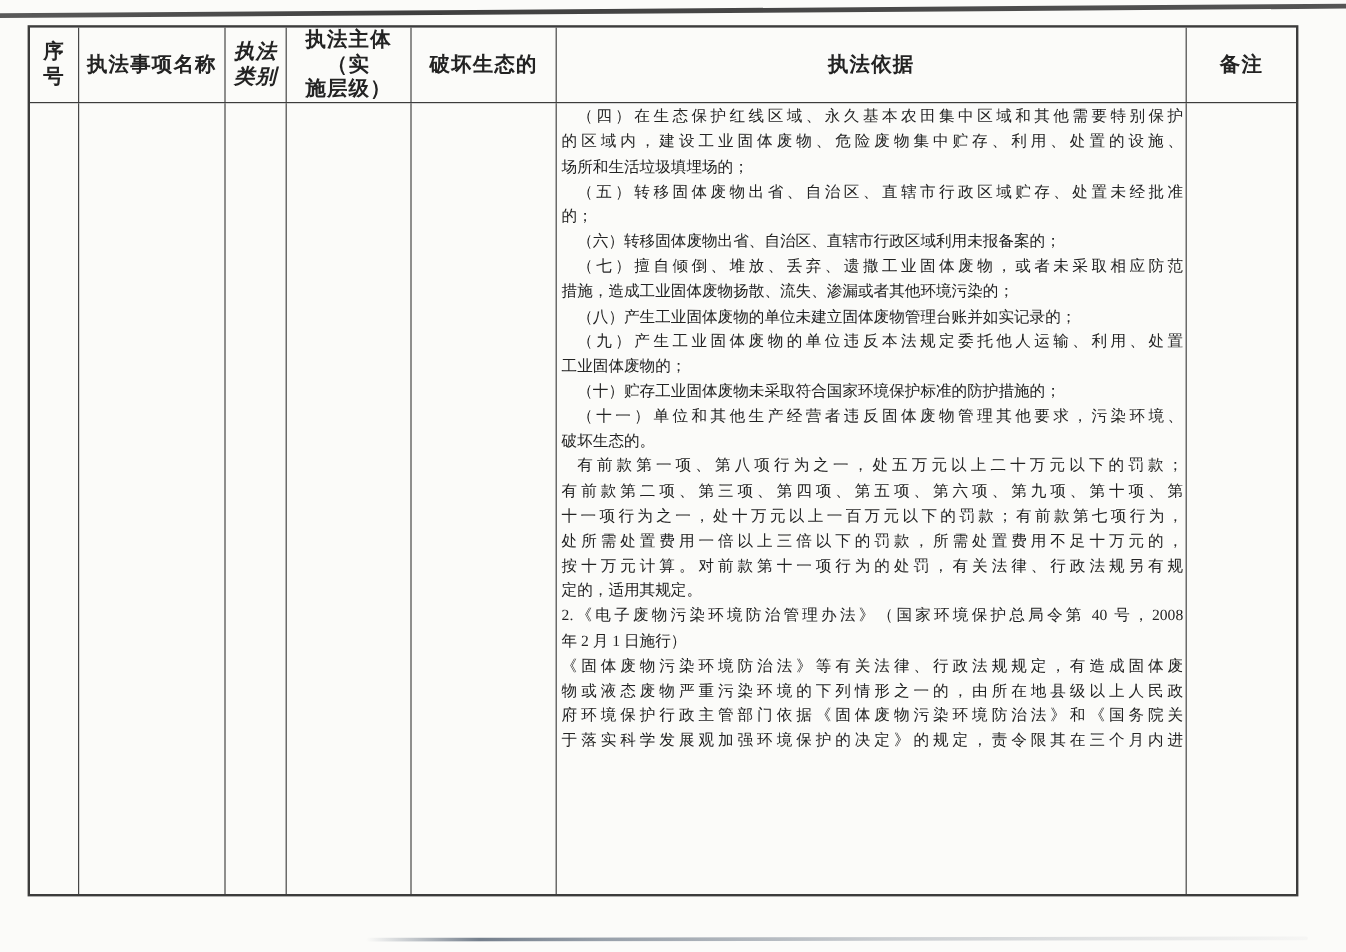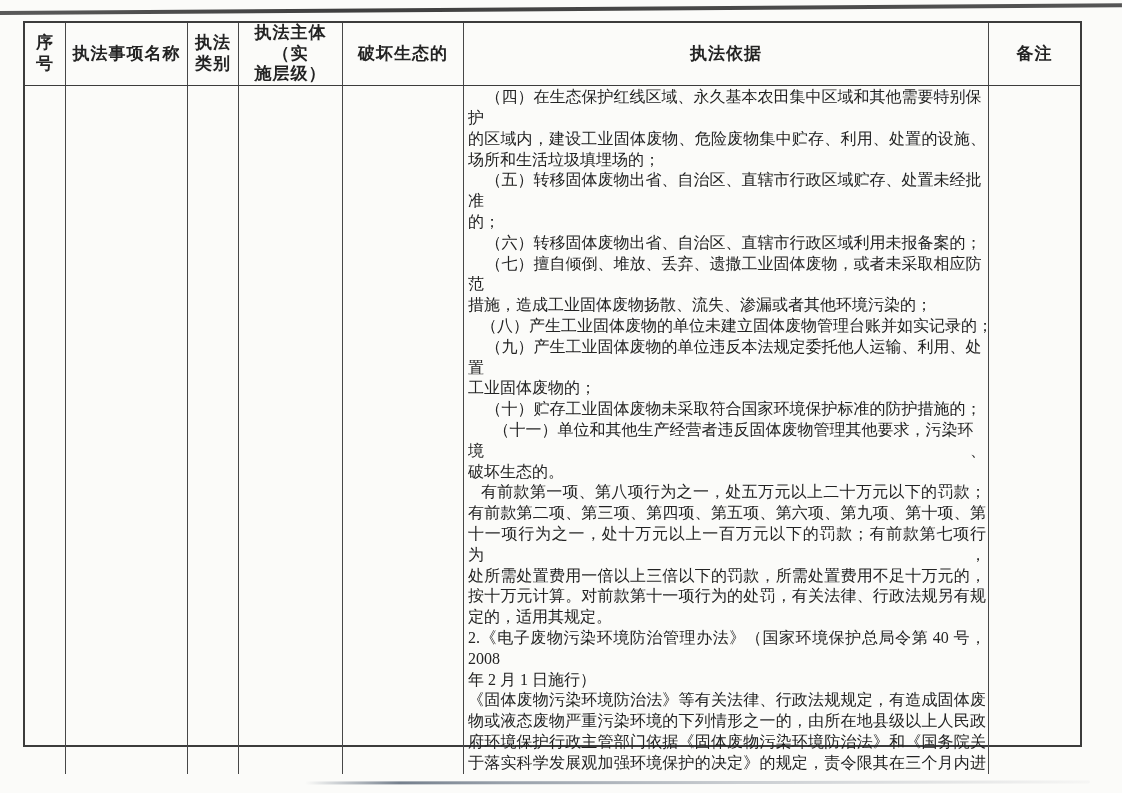--- a/index.html
+++ b/index.html
@@ -35,32 +35,32 @@
     box-sizing:border-box;border-right:1.5px solid #474747;
   }
   .cell:last-child{border-right:none;text-align:right;}
   .hdr{
     display:flex;align-items:center;justify-content:center;text-align:center;
     font-weight:bold;font-size:17px;line-height:1.22;white-space:pre-line;
     letter-spacing:1px;
   }
   .c1{flex:0 0 41px;}
   .c2{flex:0 0 122px;text-align:center;}
-  .c3{flex:0 0 51px;}
+  .c3{flex:0 0 51px;font-style:italic;}
   .c4{flex:0 0 104px;}
   .c5{flex:0 0 121px;}
   .c6{flex:0 0 525px;}
   .c7{flex:1;}
   .basis-cell{
     padding:1px 2px 0 4px;overflow:hidden;
-    font-size:16px;line-height:20.79px;
+    font-size:13px;line-height:20.79px;
   }
   .line{white-space:nowrap;}
   .line.full{white-space:normal;text-align:justify;text-align-last:justify;}
-  .line.ind{text-indent:13px;text-align:center;}
+  .line.ind{text-indent:13px;}
 </style>
 </head>
 <body>
 
 <div class="scan-line-top"></div>
 
 <div class="doc-table">
   <div class="header-row">
     <div class="cell hdr c1">序
 号</div>

